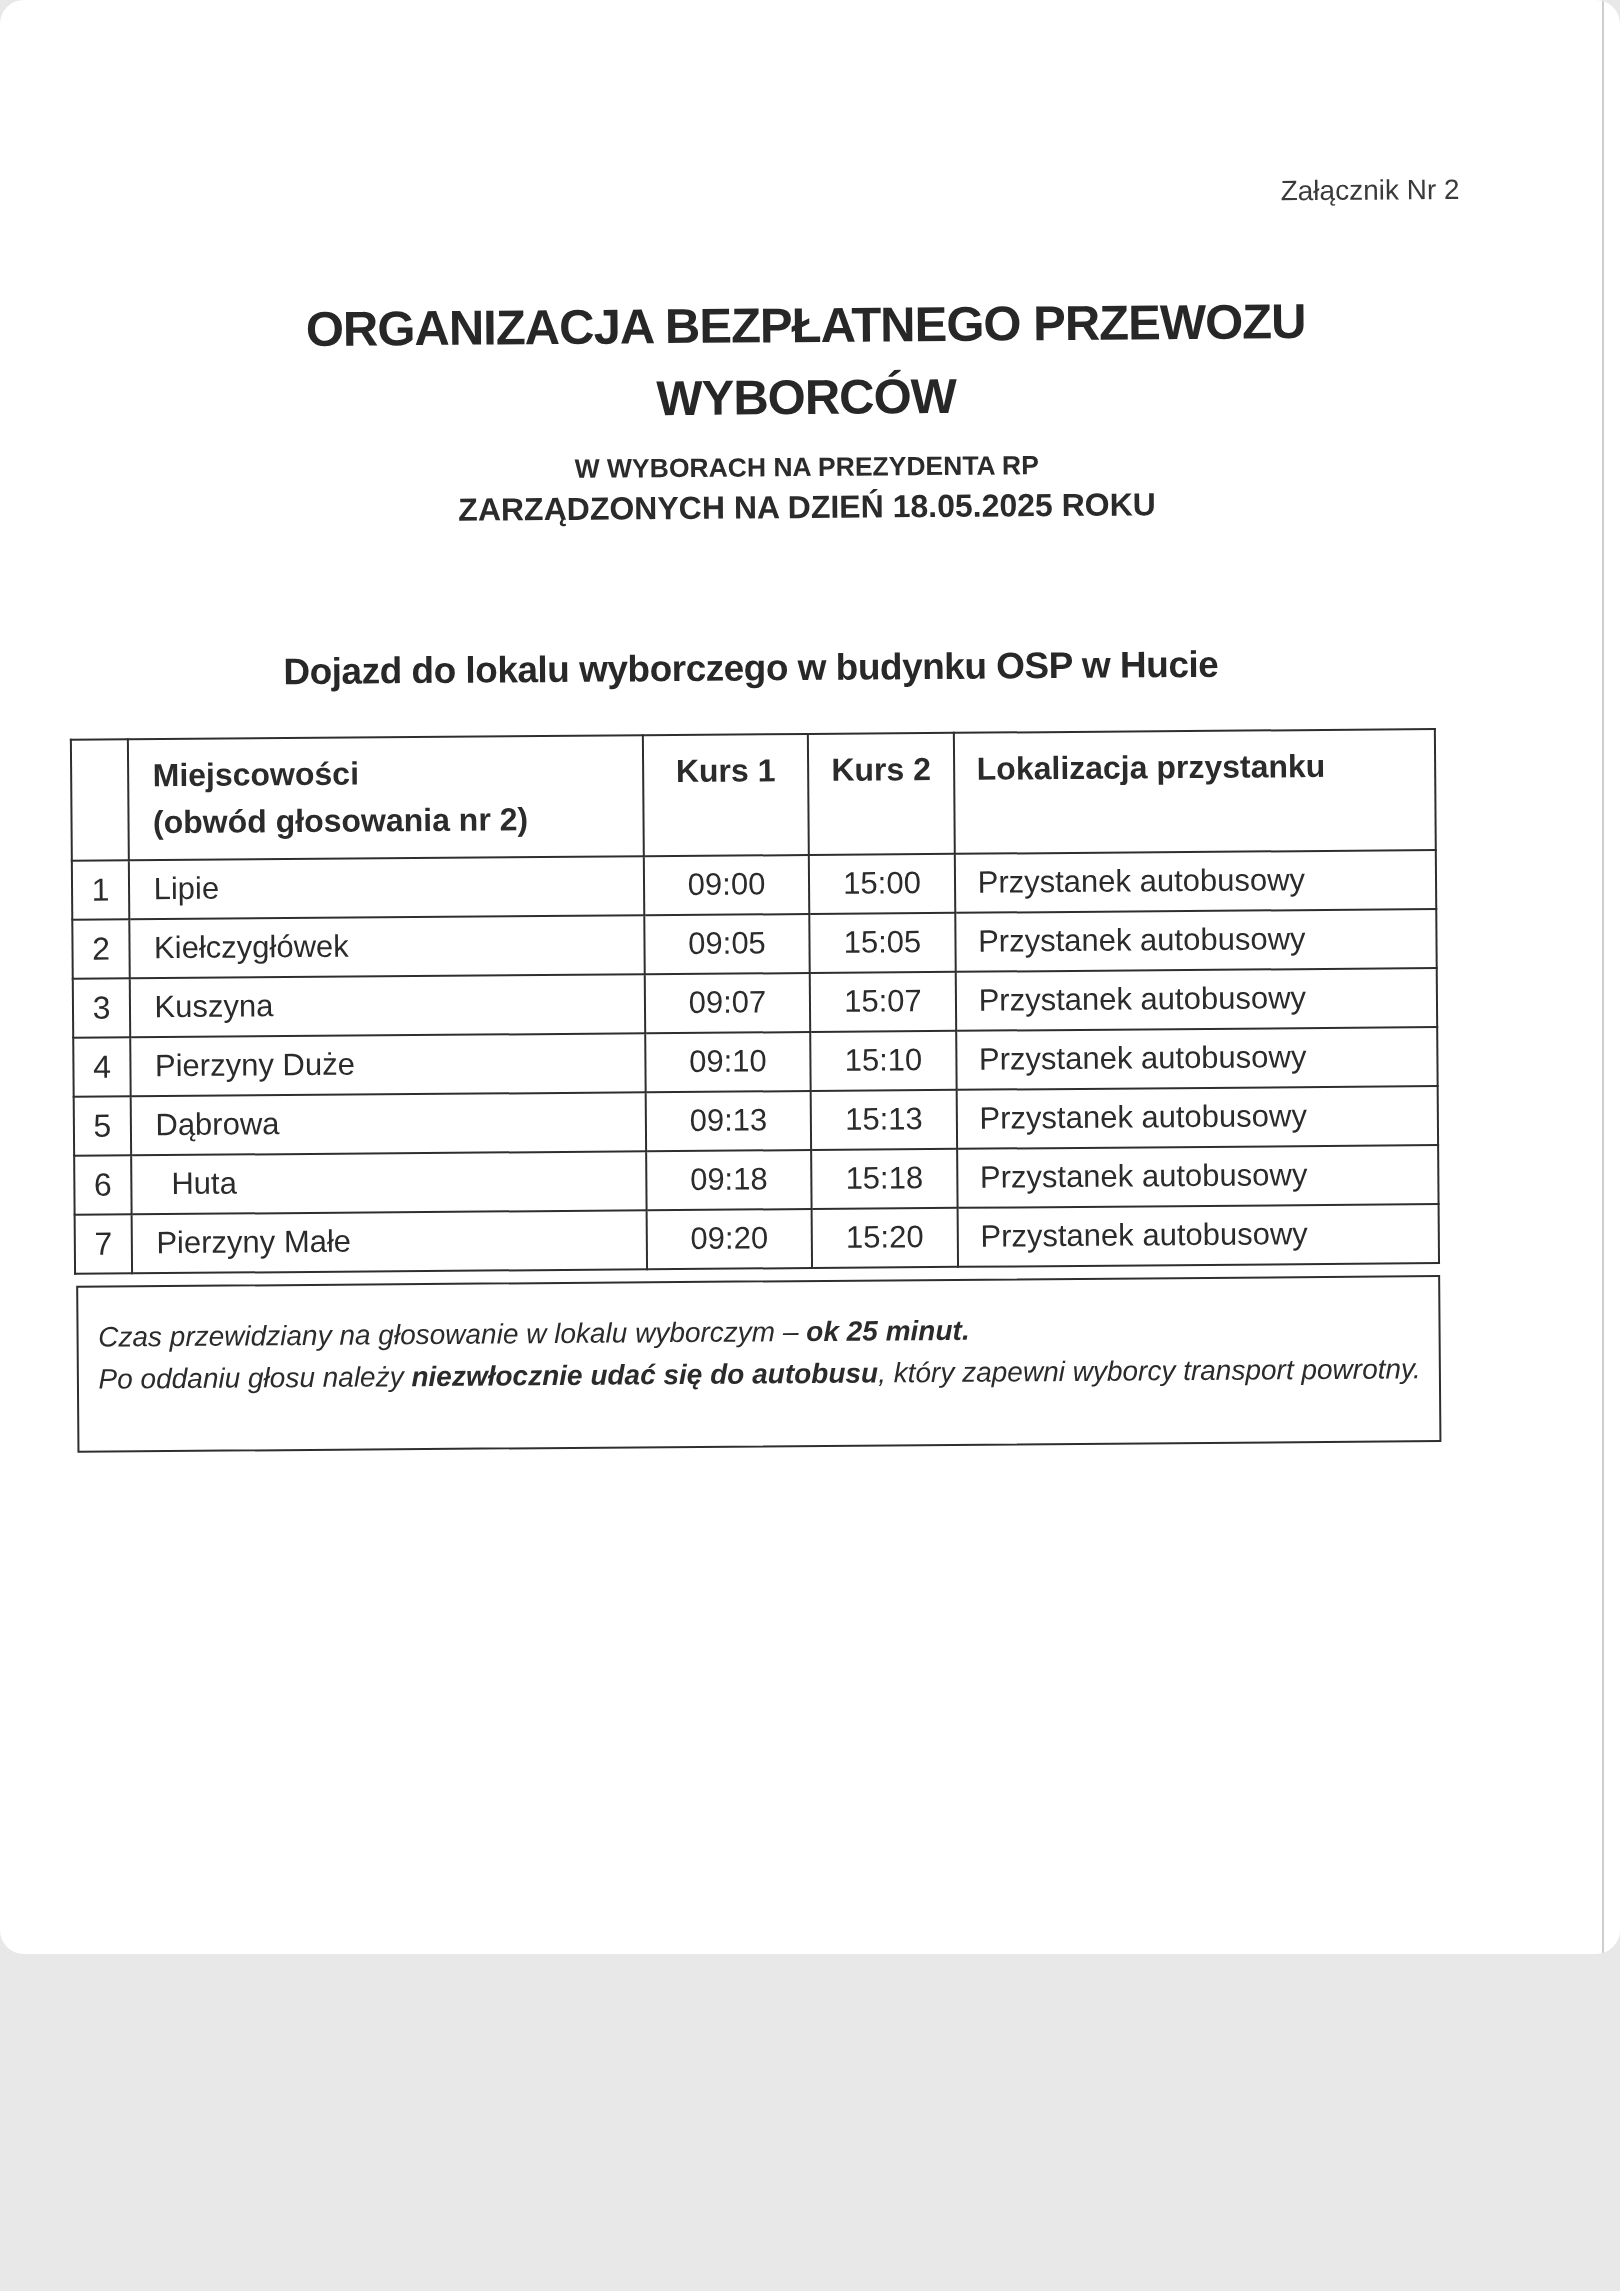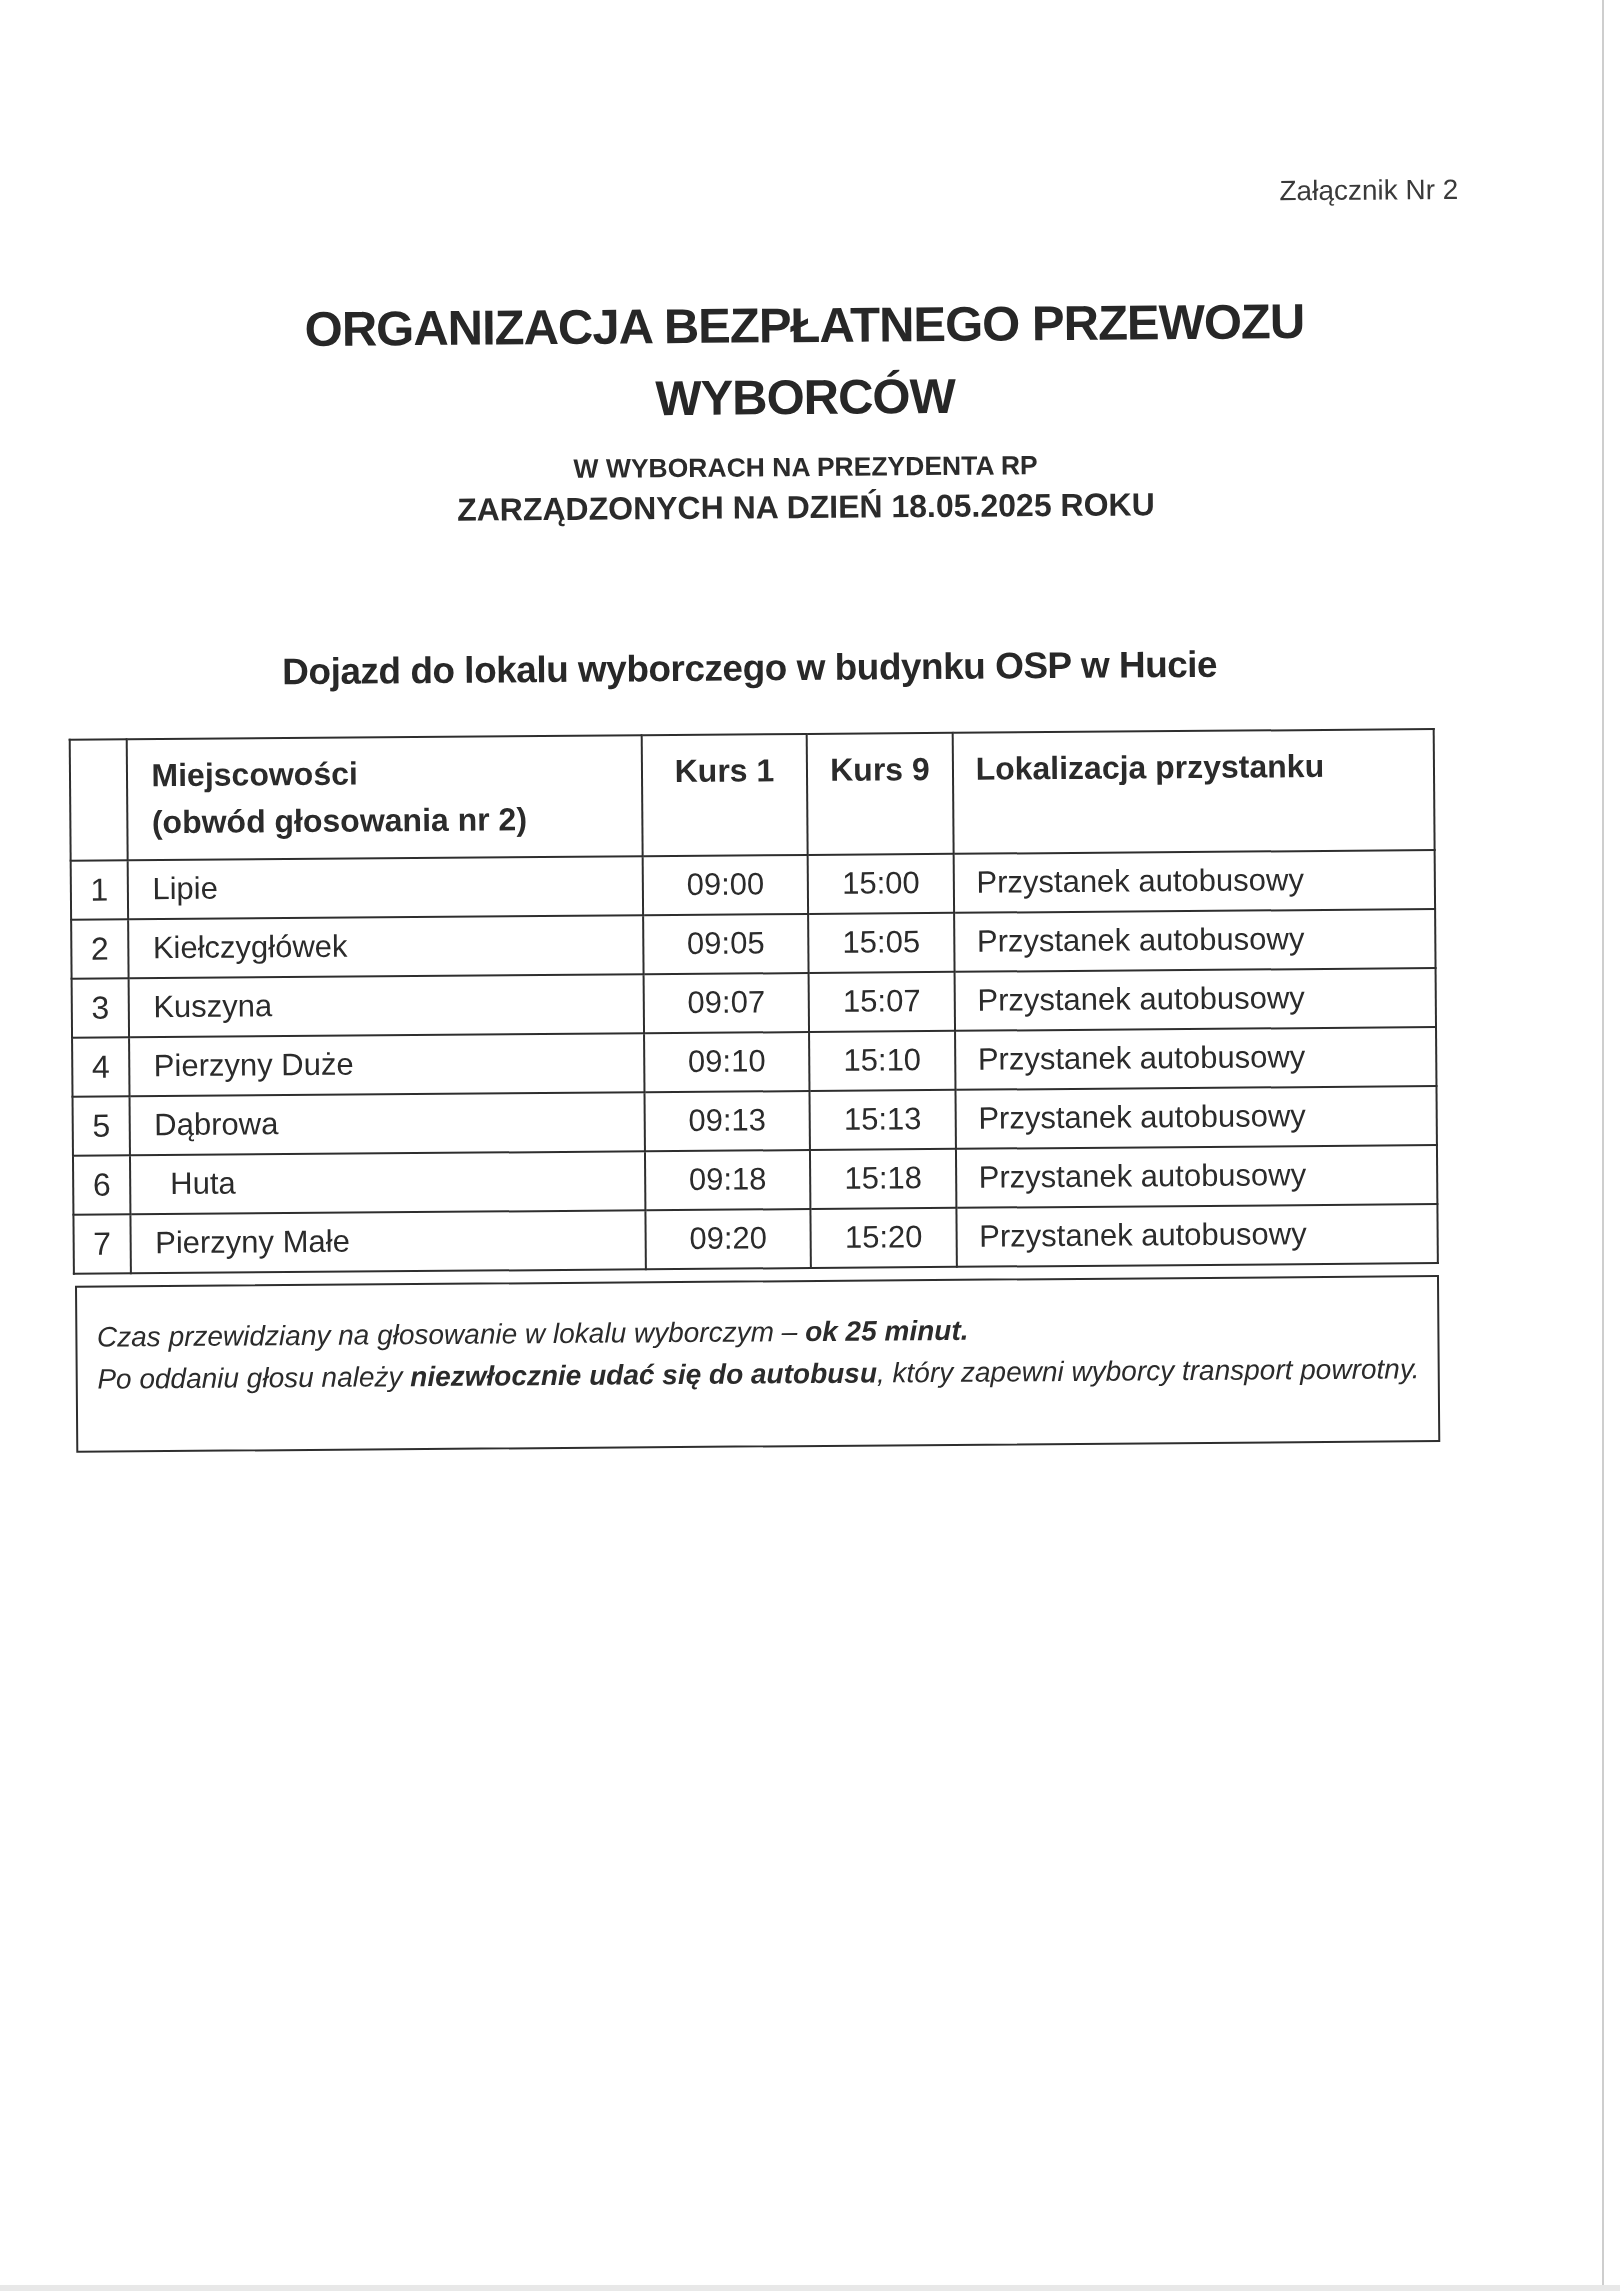--- a/index.html
+++ b/index.html
@@ -1,22 +1,23 @@
 <!DOCTYPE html>
 <html lang="pl"><head>
 <meta charset="utf-8">
 <style>
   html,body{margin:0;padding:0;background:#e8e8e8;}
   .page{
     position:relative;
-    width:1620px;height:2285px;
+    width:1620px;height:1954px;
     background:#ffffff;
     overflow:hidden;
     font-family:"Liberation Sans", sans-serif;
     color:#2d2d2d;
+    border-radius:24px;
   }
   .content{
     position:absolute;inset:0;
     transform:rotate(-0.45deg);
     transform-origin:50% 45%;
   }
   .attachment{
     position:absolute;top:179px;left:1286px;
     font-size:28px;color:#3a3a3a;
   }
@@ -106,21 +107,21 @@
           <col class="c-loc">
       </colgroup>
       <thead>
         <tr>
           <th class="h-no"></th>
           <th class="h-place">
             <span>Miejscowości</span><br>
             <span>(obwód głosowania nr 2)</span>
           </th>
           <th class="h-kurs">Kurs 1</th>
-          <th class="h-kurs">Kurs 9</th>
+          <th class="h-kurs">Kurs 2</th>
           <th class="h-loc">Lokalizacja przystanku</th>
         </tr>
       </thead>
       <tbody>
         <tr>
           <td class="cell-no">1</td>
           <td class="cell-place">Lipie</td>
           <td class="cell-time">09:00</td>
           <td class="cell-time">15:00</td>
           <td class="cell-loc">Przystanek autobusowy</td>

